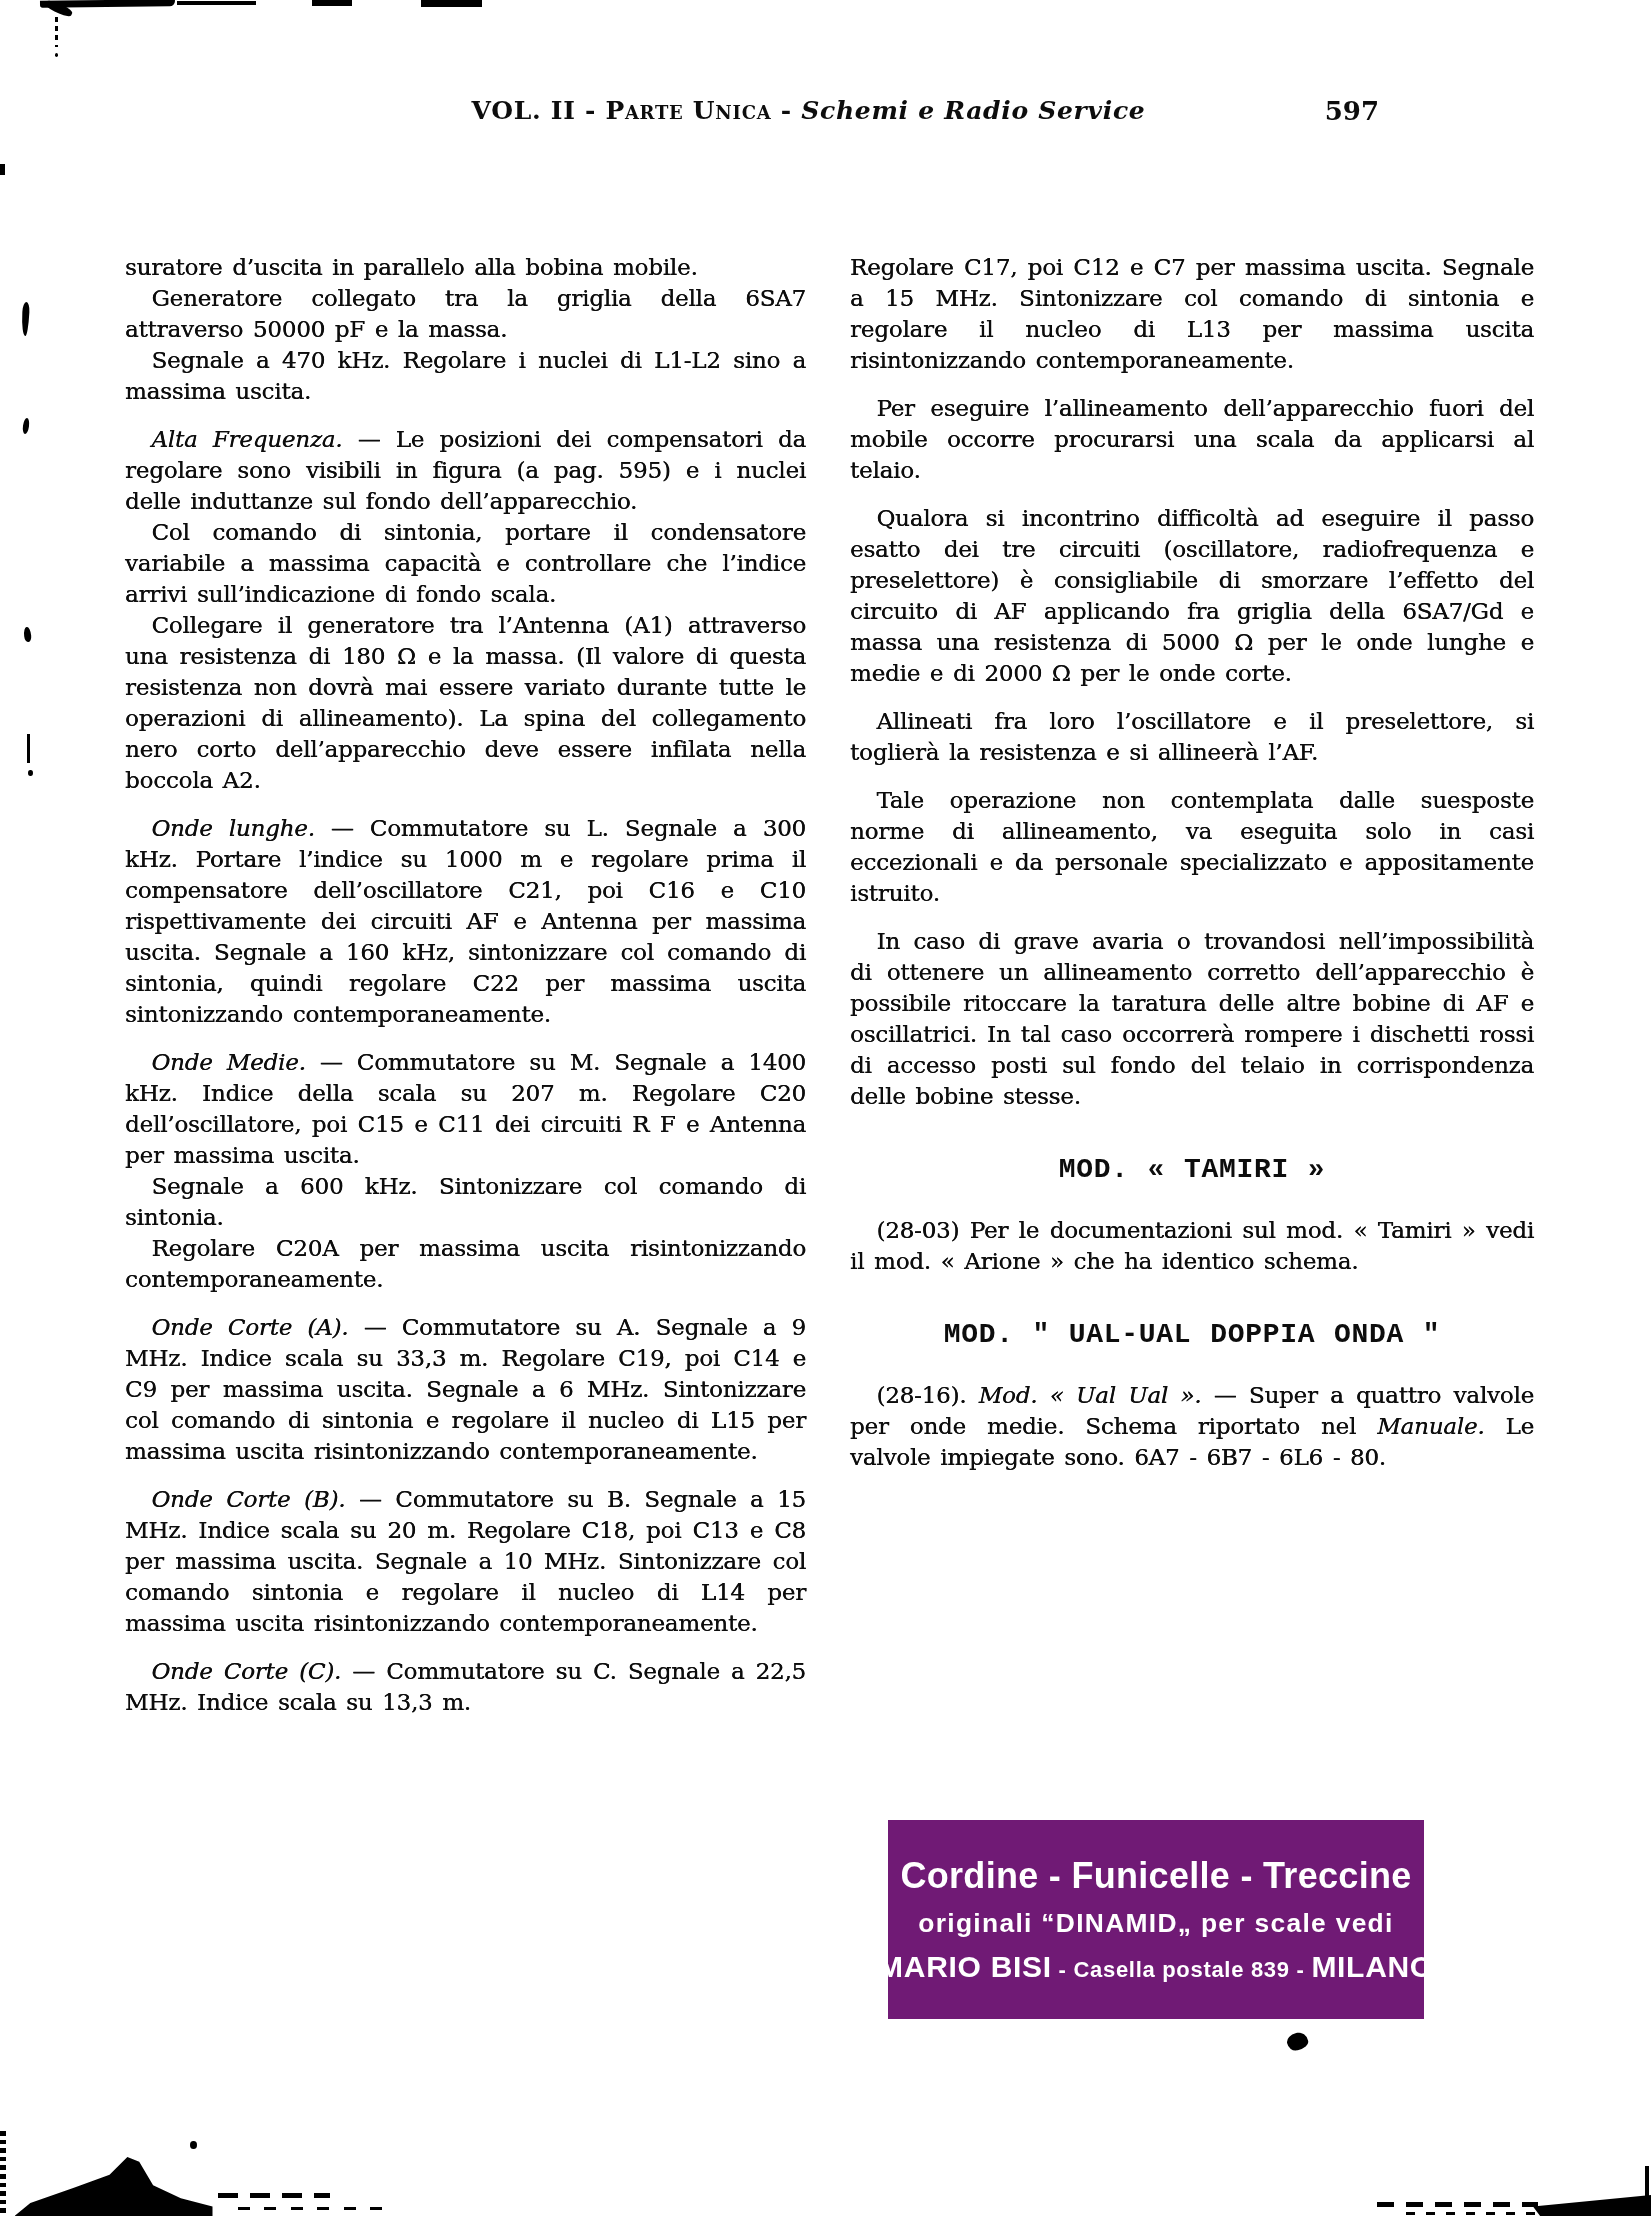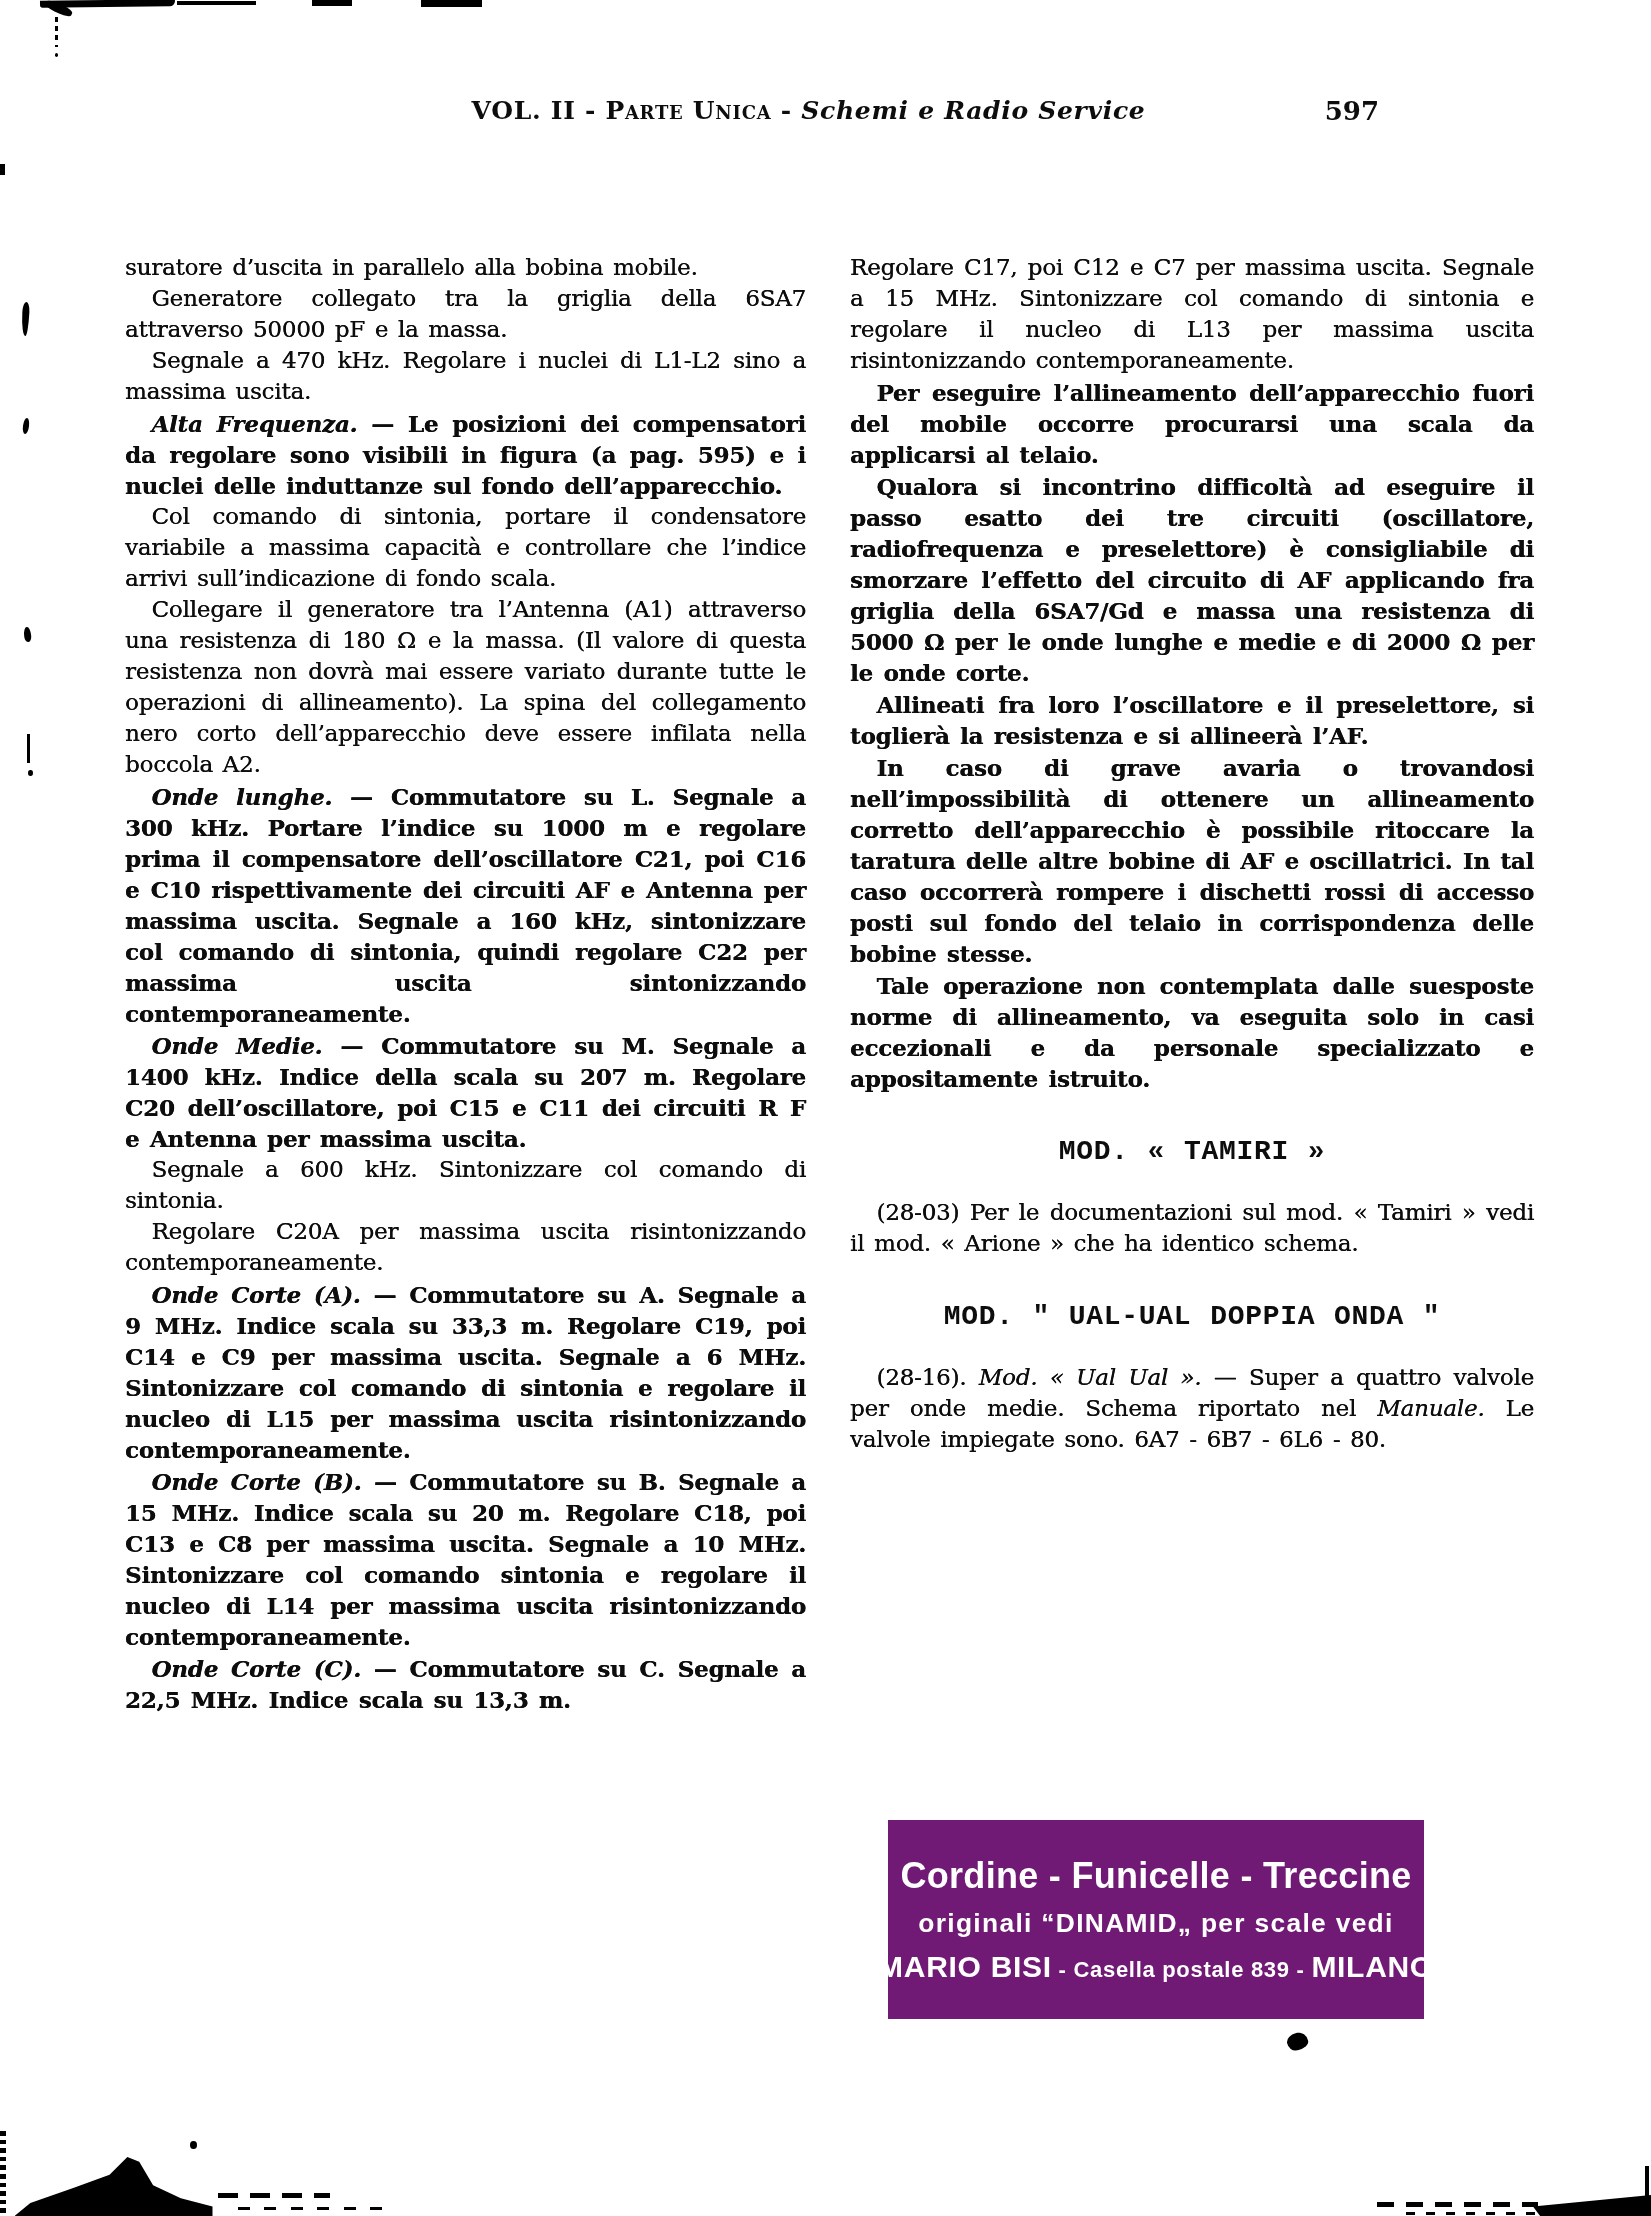--- a/index.html
+++ b/index.html
@@ -18,21 +18,21 @@
   
   .col{
     position:absolute;top:252px;font-size:23px;line-height:31px;
     text-align:justify;word-spacing:2.6px;letter-spacing:-0.2px;
     text-shadow:0.3px 0 0 currentColor;
   }
   .col.left{left:125px;width:681px;}
   .col.right{left:850px;width:684px;}
   .bp{margin:0;}
   .ind{text-indent:26.4px;}
-  .gap{margin-top:1px;font-weight:bold;}
+  .gap{margin-top:17px;}
   .lead{font-style:italic;}
   .mod-heading{
     font-family:Liberation Mono, monospace;font-weight:bold;text-align:center;
     font-size:28px;letter-spacing:0.7px;margin:42px 0 30px;text-indent:0;
     text-shadow:none;word-spacing:1.3px;
   }
   
   .adbox{
     position:absolute;left:888px;top:1820px;width:536px;height:199px;background:#701a75;
     color:#ffffff;display:flex;flex-direction:column;align-items:center;justify-content:center;
@@ -93,22 +93,22 @@
     <p class="bp ind gap"><span class="lead">Onde Corte (A). </span><span>— Commutatore su A. Segnale a 9 MHz. Indice scala su 33,3 m. Regolare C19, poi C14 e C9 per massima uscita. Segnale a 6 MHz. Sintonizzare col comando di sintonia e regolare il nucleo di L15 per massima uscita risintonizzando contemporaneamente.</span></p>
     <p class="bp ind gap"><span class="lead">Onde Corte (B). </span><span>— Commutatore su B. Segnale a 15 MHz. Indice scala su 20 m. Regolare C18, poi C13 e C8 per massima uscita. Segnale a 10 MHz. Sintonizzare col comando sintonia e regolare il nucleo di L14 per massima uscita risintonizzando contemporaneamente.</span></p>
     <p class="bp ind gap"><span class="lead">Onde Corte (C). </span><span>— Commutatore su C. Segnale a 22,5 MHz. Indice scala su 13,3 m.</span></p>
   </div>
 
   <div class="col right">
     <p class="bp"><span>Regolare C17, poi C12 e C7 per massima uscita. Segnale a 15 MHz. Sintonizzare col comando di sintonia e regolare il nucleo di L13 per massima uscita risintonizzando contemporaneamente.</span></p>
     <p class="bp ind gap"><span>Per eseguire l’allineamento dell’apparecchio fuori del mobile occorre procurarsi una scala da applicarsi al telaio.</span></p>
     <p class="bp ind gap"><span>Qualora si incontrino difficoltà ad eseguire il passo esatto dei tre circuiti (oscillatore, radiofrequenza e preselettore) è consigliabile di smorzare l’effetto del circuito di AF applicando fra griglia della 6SA7/Gd e massa una resistenza di 5000 Ω per le onde lunghe e medie e di 2000 Ω per le onde corte.</span></p>
     <p class="bp ind gap"><span>Allineati fra loro l’oscillatore e il preselettore, si toglierà la resistenza e si allineerà l’AF.</span></p>
+    <p class="bp ind gap"><span>Tale operazione non contemplata dalle suesposte norme di allineamento, va eseguita solo in casi eccezionali e da personale specializzato e appositamente istruito.</span></p>
     <p class="bp ind gap"><span>In caso di grave avaria o trovandosi nell’impossibilità di ottenere un allineamento corretto dell’apparecchio è possibile ritoccare la taratura delle altre bobine di AF e oscillatrici. In tal caso occorrerà rompere i dischetti rossi di accesso posti sul fondo del telaio in corrispondenza delle bobine stesse.</span></p>
-    <p class="bp ind gap"><span>Tale operazione non contemplata dalle suesposte norme di allineamento, va eseguita solo in casi eccezionali e da personale specializzato e appositamente istruito.</span></p>
 
     <h2 class="mod-heading">MOD. « TAMIRI »</h2>
     <p class="bp ind"><span>(28-03) Per le documentazioni sul mod. « Tamiri » vedi il mod. « Arione » che ha identico schema.</span></p>
 
     <h2 class="mod-heading">MOD. " UAL-UAL DOPPIA ONDA "</h2>
     <p class="bp ind"><span>(28-16). </span><span class="lead">Mod. « Ual Ual ». </span><span>— Super a quattro valvole per onde medie. Schema riportato nel </span><span class="lead">Manuale.</span><span> Le valvole impiegate sono. 6A7 - 6B7 - 6L6 - 80.</span></p>
   </div>
 
   <div class="adbox">
     <div class="ad1">Cordine - Funicelle - Treccine</div>

